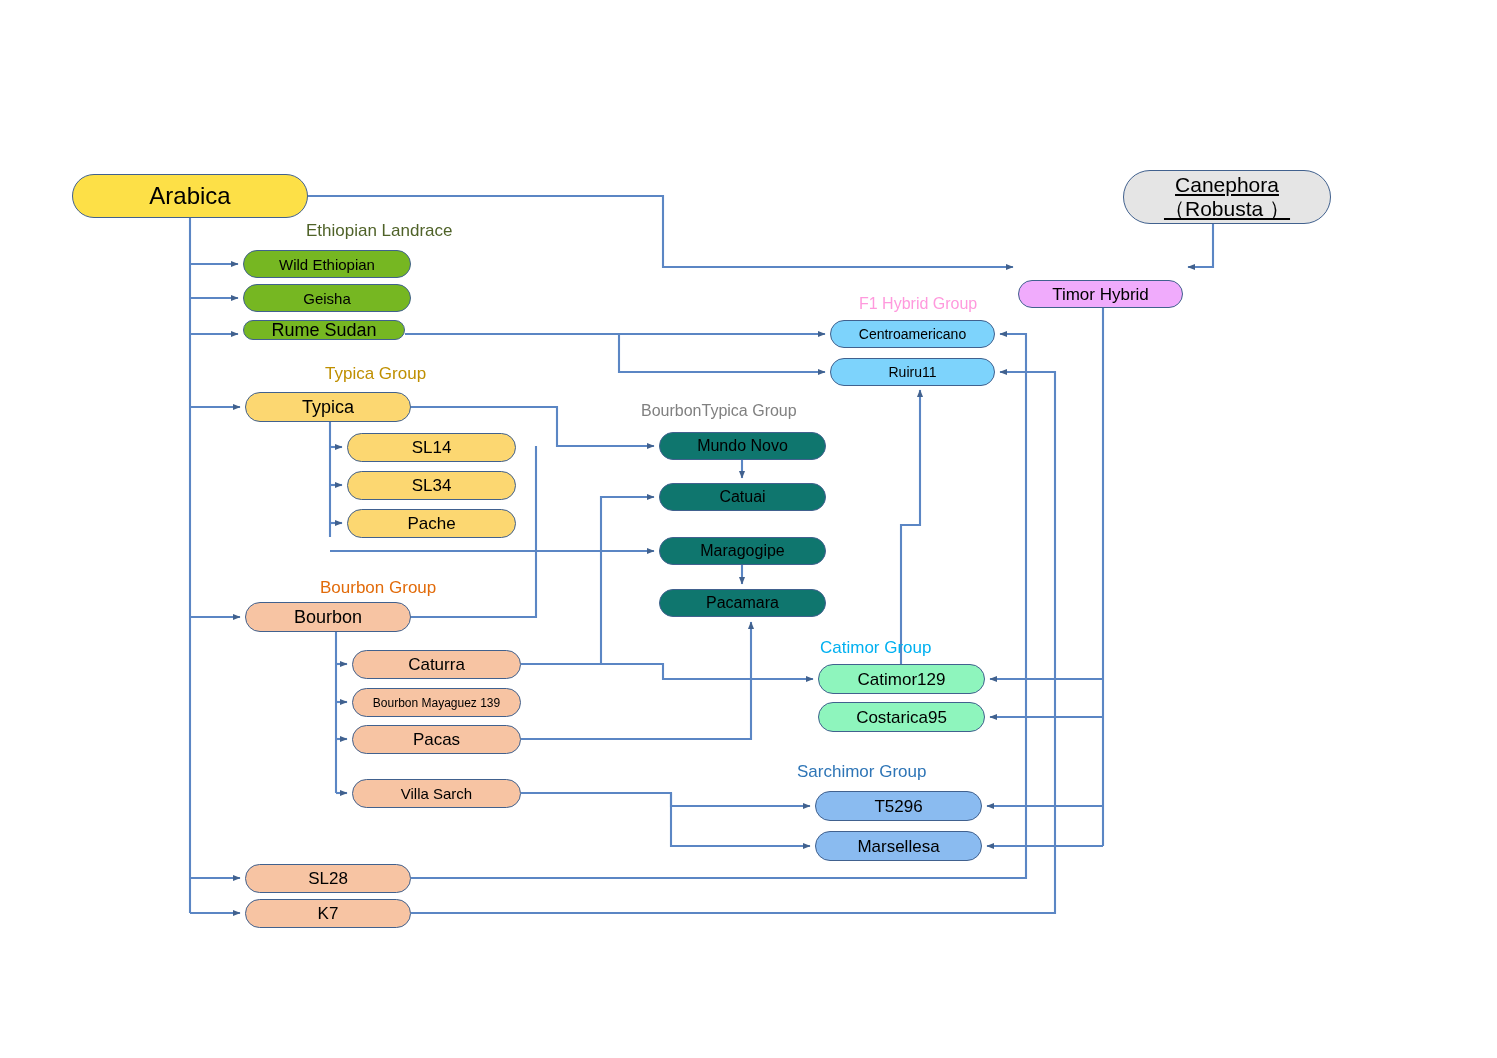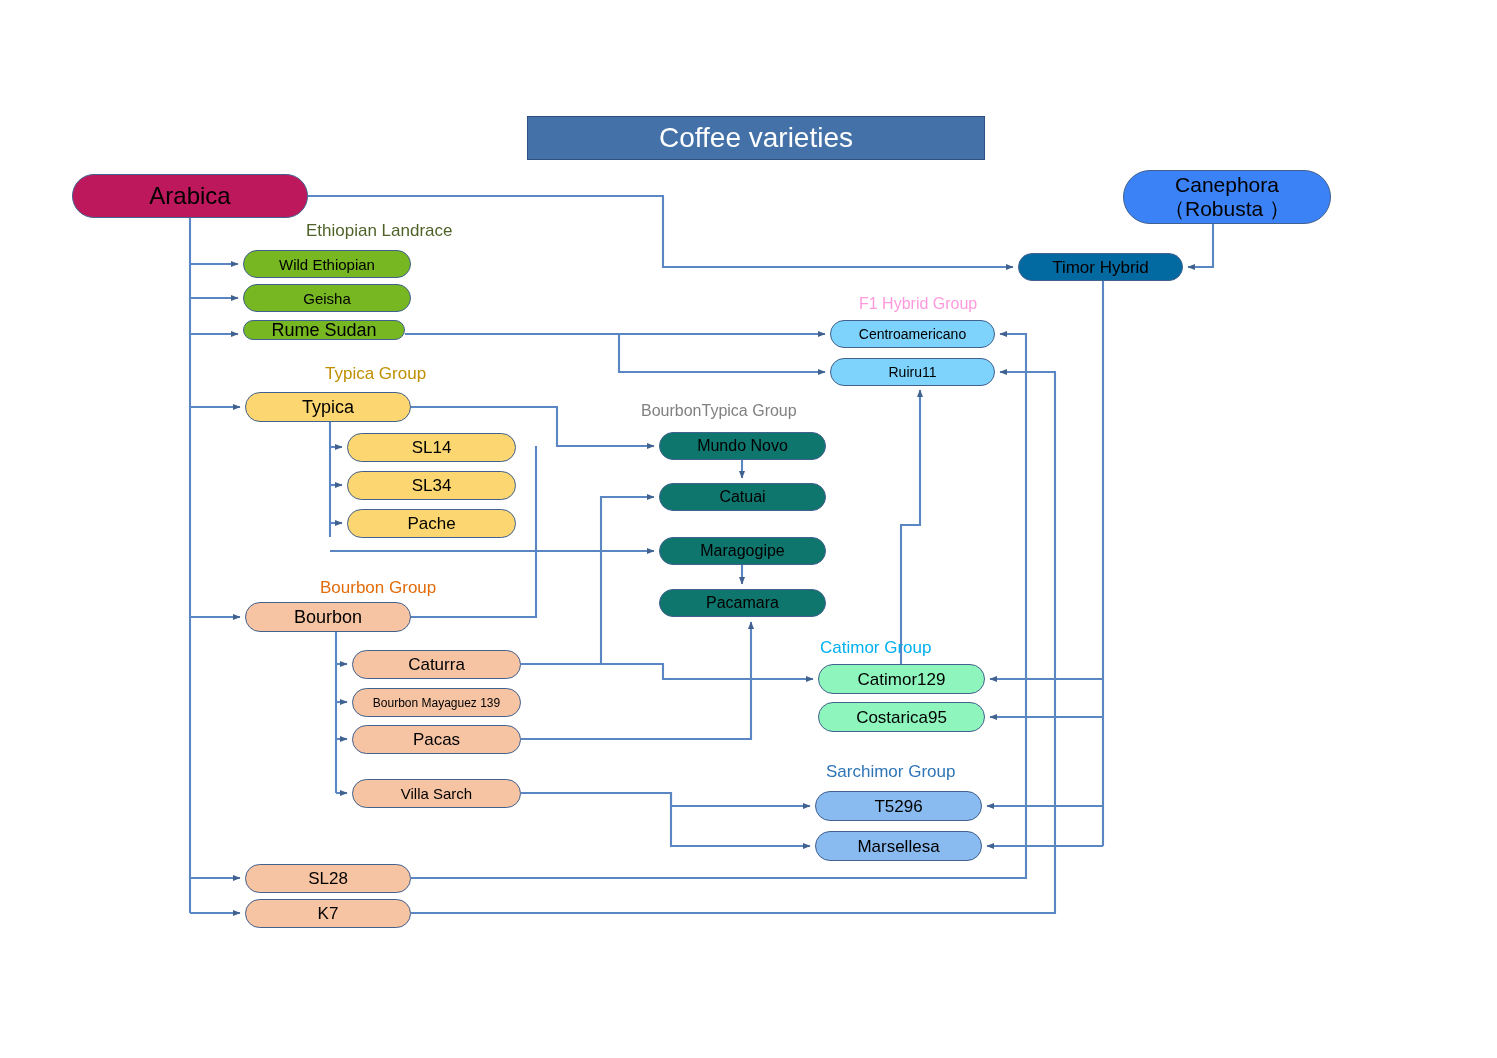--- a/index.html
+++ b/index.html
@@ -26,30 +26,30 @@
   }
   .title{
     position:absolute;
     box-sizing:border-box;
     display:flex;align-items:center;justify-content:center;
     background:#4472a8;
     border:1.5px solid #2f5182;
     color:#ffffff;
     z-index:5;
   }
-  .n-arabica{background:#be185d;}
+  .n-arabica{background:#fde047;}
   .n-green{background:#76b722;}
   .n-typica{background:#fcd771;}
   .n-bourbon{background:#f7c4a3;}
   .n-bt{background:#0f766e;}
   .n-f1{background:#7dd3fc;}
   .n-catimor{background:#8ef5bd;}
   .n-sarchimor{background:#8abbf0;}
-  .n-gray{background:#3b82f6;}
-  .n-gray2{background:#0369a1;}
+  .n-gray{background:#e5e5e5;text-decoration:underline;}
+  .n-gray2{background:#f0abfc;margin-top:27px;}
 </style>
 </head>
 <body>
 
 <div id="canvas">
 
   <svg id="wires" viewBox="0 0 1497 1058">
     <defs>
       <marker id="ar" markerWidth="9" markerHeight="9" refX="7.4" refY="3.6" orient="auto" markerUnits="userSpaceOnUse">
         <path d="M0,0.4 L8,3.6 L0,6.8 z" fill="#41618e"></path>
@@ -113,31 +113,28 @@
       <path d="M1103,846 L987,846" marker-end="url(#ar)"></path>
 
       <path d="M901,664 L901,525 L920,525 L920,390" marker-end="url(#ar)"></path>
 
       <path d="M411,878 L1026,878 L1026,334 L1000,334" marker-end="url(#ar)"></path>
 
       <path d="M411,913 L1055,913 L1055,372 L1000,372" marker-end="url(#ar)"></path>
     </g>
   </svg>
 
-  <div class="title" style="left:527px;top:116px;width:458px;height:44px;font-size:28px;">
-    <span>Coffee varieties</span>
-  </div>
 
   <div class="grouplabel" style="left:306px;top:221px;color:#4f6228;font-size:17px;">Ethiopian Landrace</div>
   <div class="grouplabel" style="left:325px;top:364px;color:#bf8f00;font-size:17px;">Typica Group</div>
   <div class="grouplabel" style="left:320px;top:578px;color:#e26b0a;font-size:17px;">Bourbon Group</div>
   <div class="grouplabel" style="left:641px;top:402px;color:#808080;font-size:16px;">BourbonTypica Group</div>
   <div class="grouplabel" style="left:859px;top:295px;color:#ff99dd;font-size:16px;">F1 Hybrid Group</div>
   <div class="grouplabel" style="left:820px;top:638px;color:#00b0f0;font-size:17px;">Catimor   Group</div>
-  <div class="grouplabel" style="left:797px;top:762px;color:#2e75b6;font-size:17px;margin-left:29px;">Sarchimor   Group</div>
+  <div class="grouplabel" style="left:797px;top:762px;color:#2e75b6;font-size:17px;">Sarchimor   Group</div>
 
   <div class="node n-arabica" style="left:72px;top:174px;width:236px;height:44px;font-size:24px;">Arabica</div>
 
   <div class="node n-green" style="left:243px;top:250px;width:168px;height:28px;font-size:15px;">Wild Ethiopian</div>
   <div class="node n-green" style="left:243px;top:284px;width:168px;height:28px;font-size:15px;">Geisha</div>
   <div class="node n-green" style="left:243px;top:320px;width:162px;height:20px;font-size:18px;">Rume Sudan</div>
 
   <div class="node n-typica" style="left:245px;top:392px;width:166px;height:30px;font-size:18px;">Typica</div>
   <div class="node n-typica" style="left:347px;top:433px;width:169px;height:29px;font-size:17px;">SL14</div>
   <div class="node n-typica" style="left:347px;top:471px;width:169px;height:29px;font-size:17px;">SL34</div>

